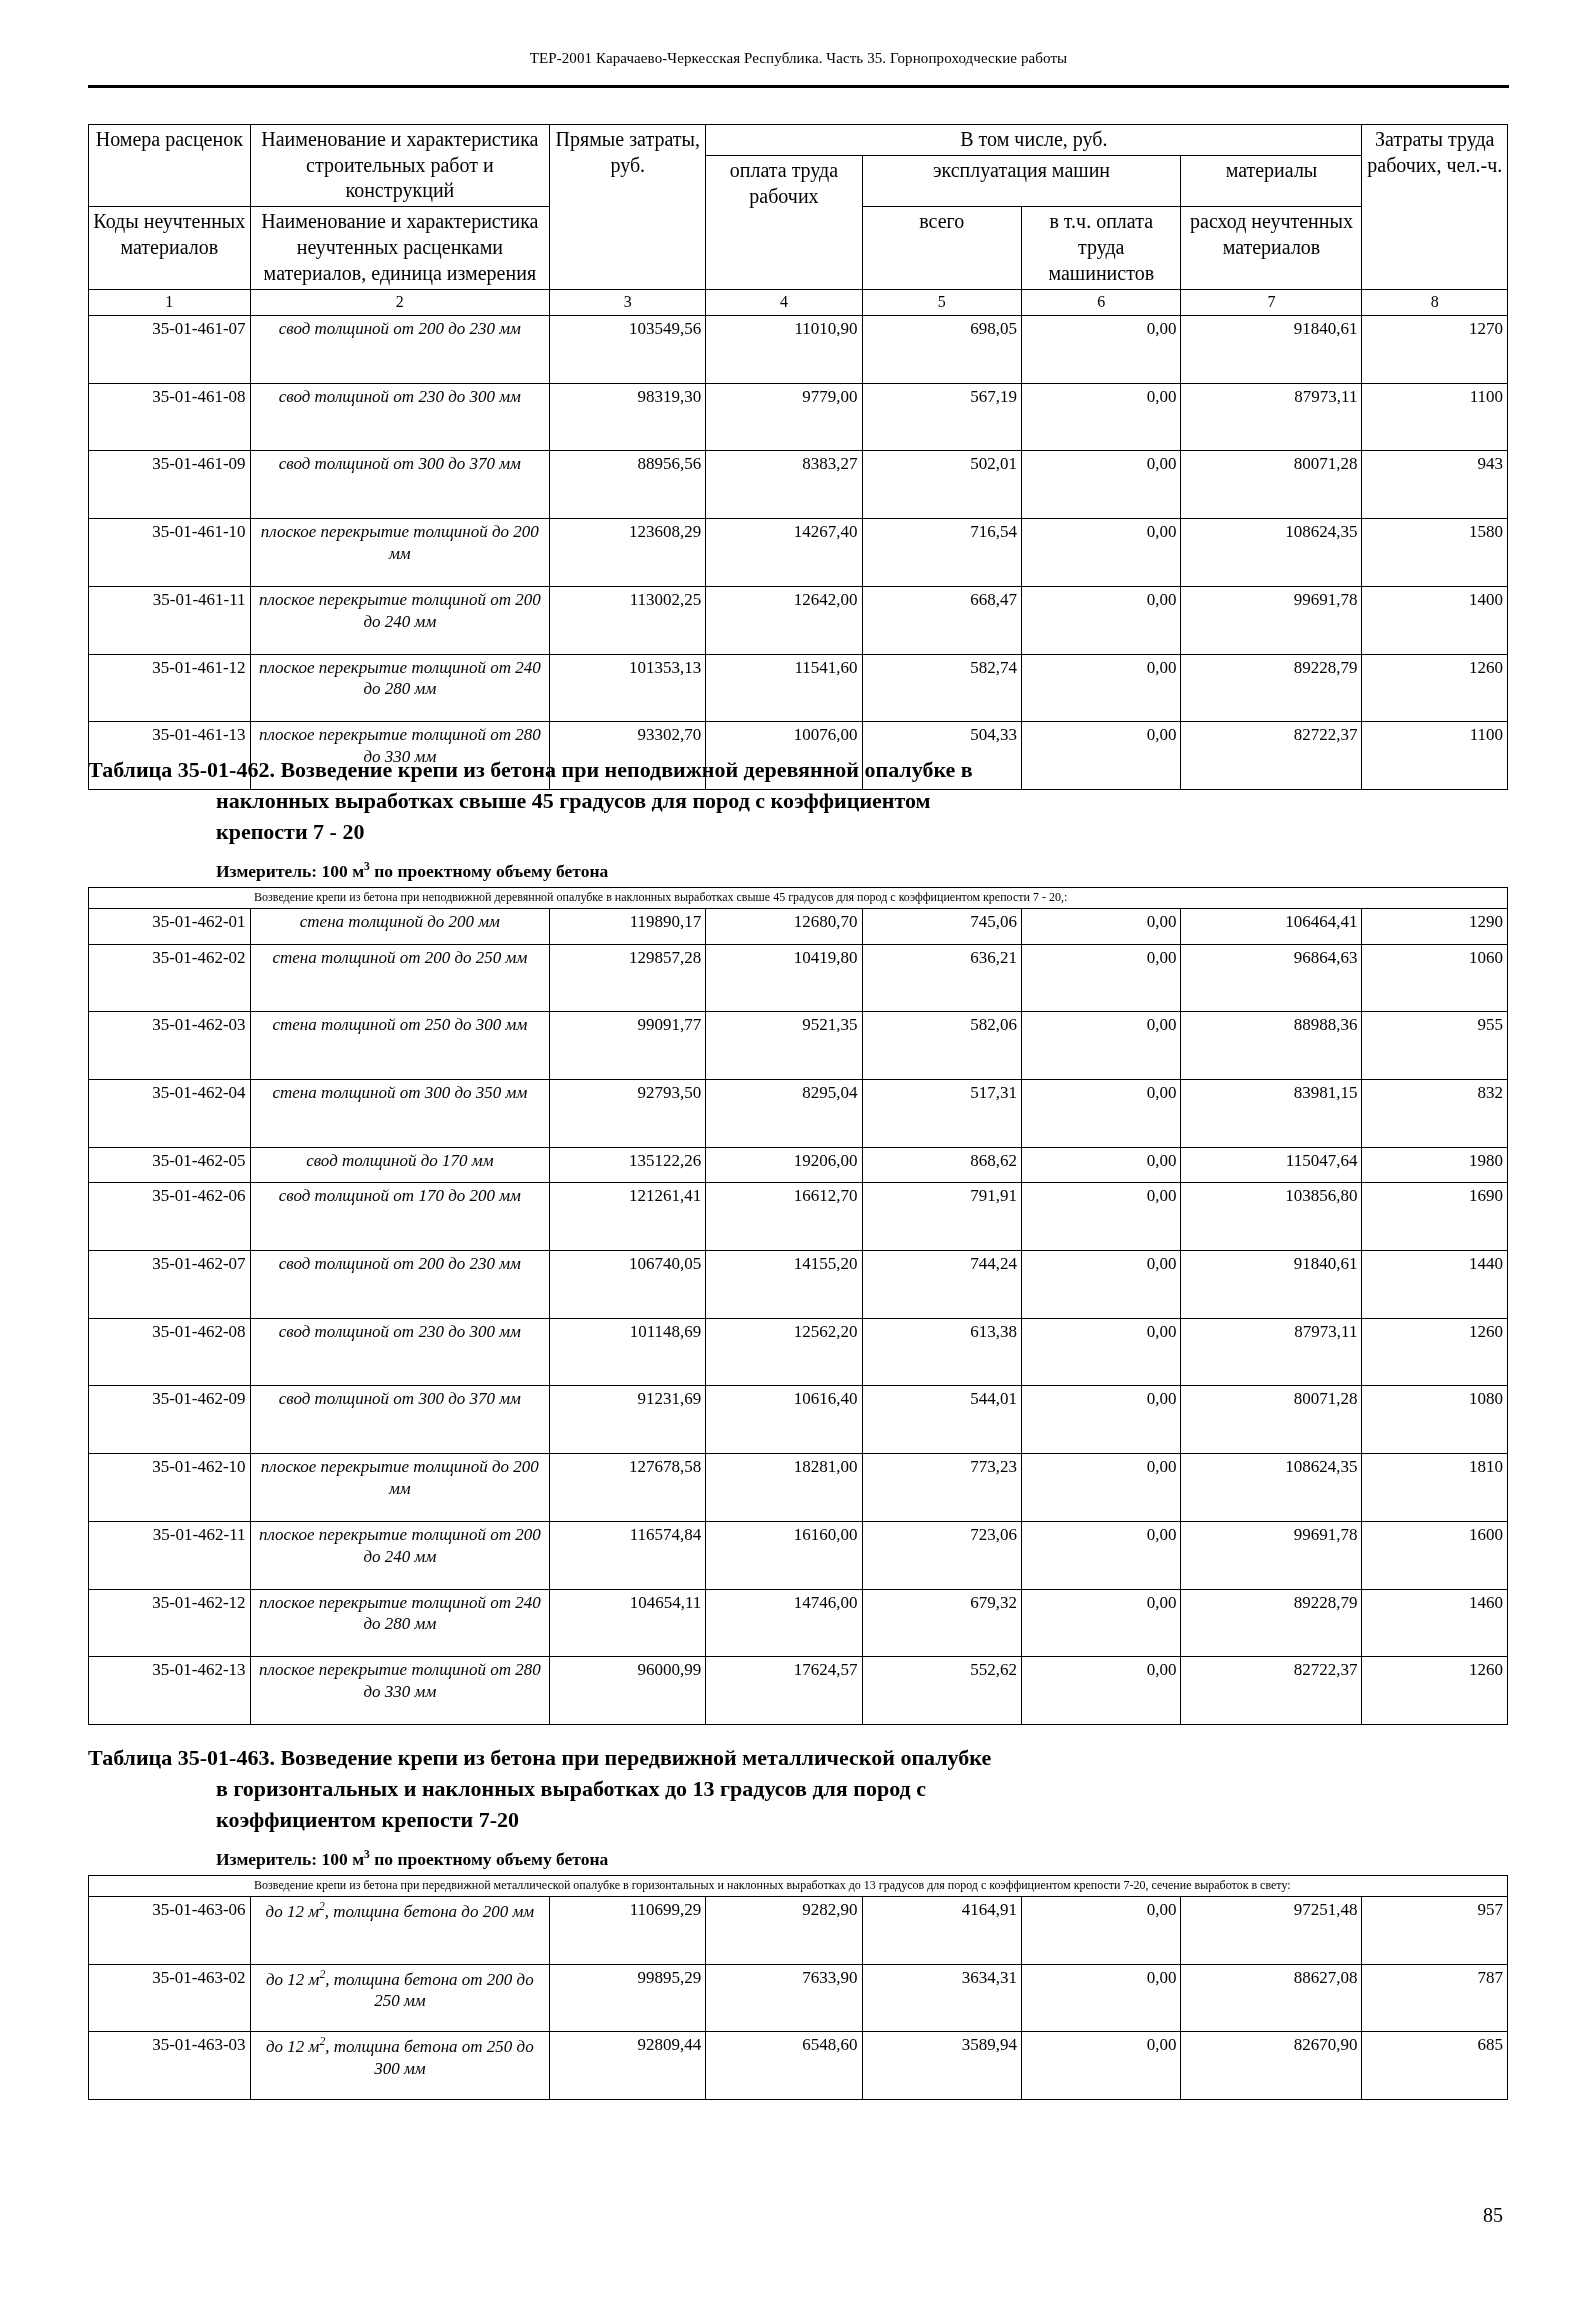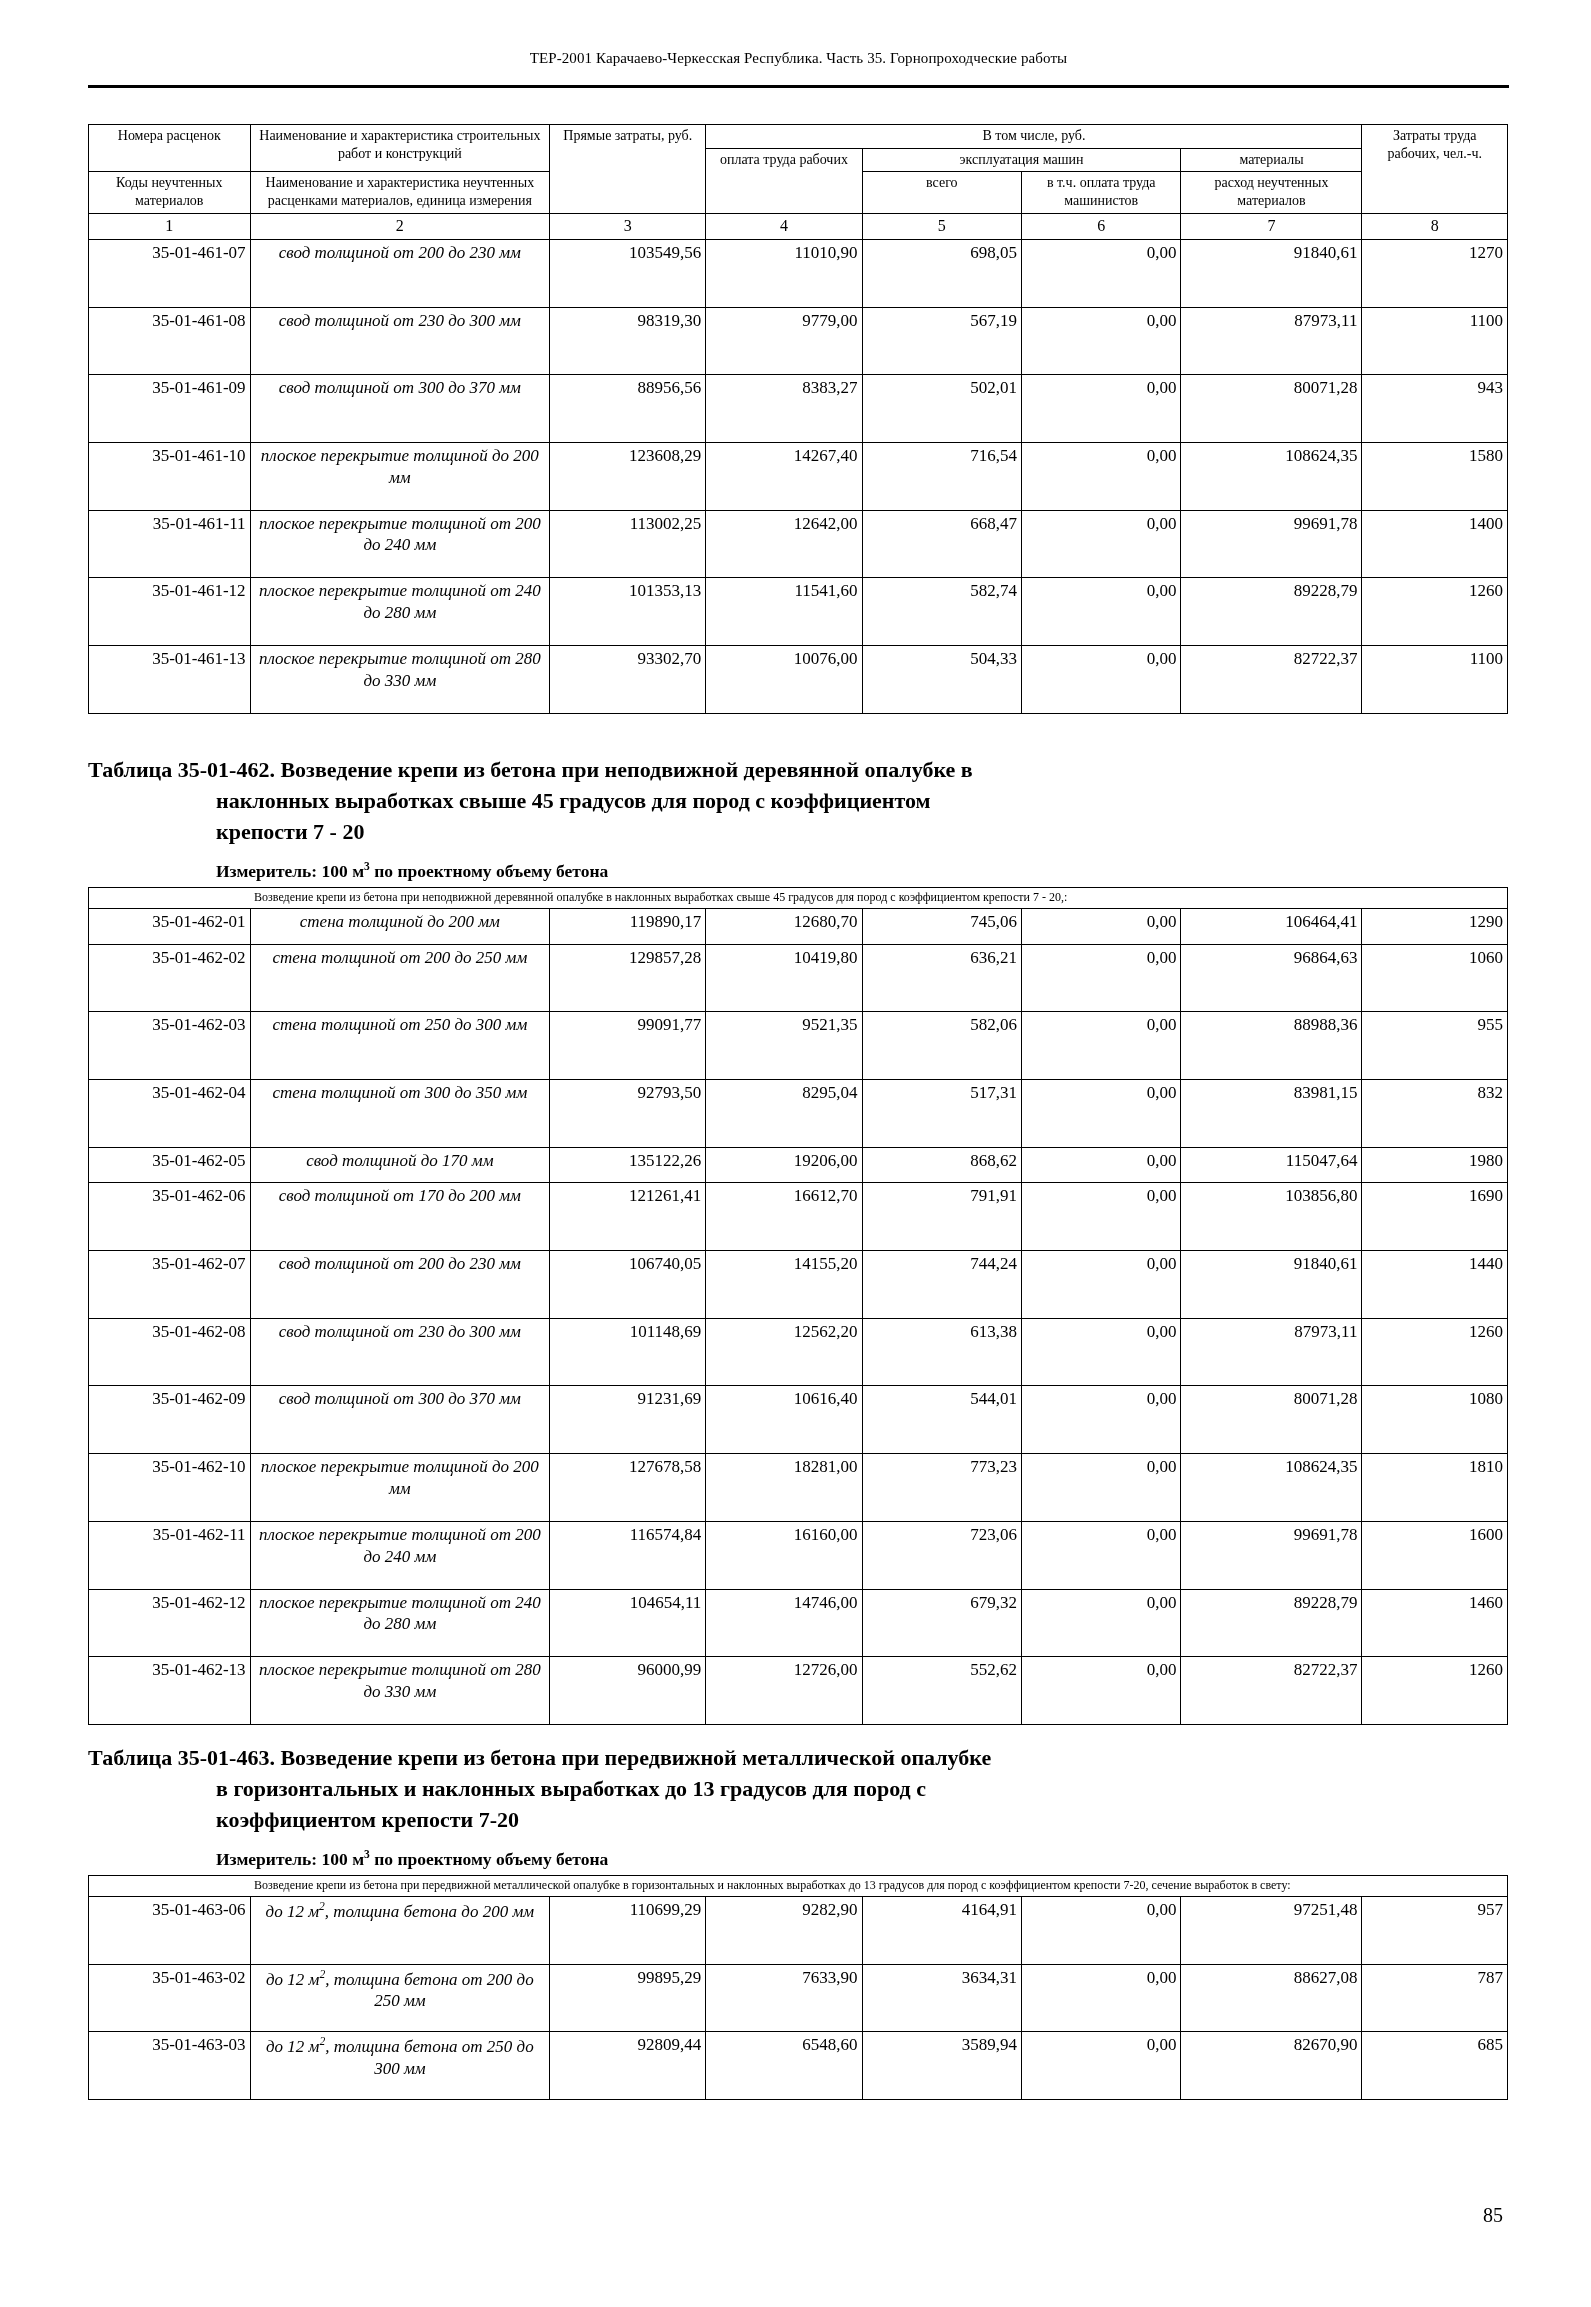--- a/index.html
+++ b/index.html
@@ -53,21 +53,21 @@
   table.rates td, table.rates th {
     border: 1.3px solid #000;
     padding: 2px 4px 2.7px 4px;
     vertical-align: top;
     font-weight: normal;
     line-height: 1.28;
   }
   .hdr-cell {
     text-align: center;
     vertical-align: middle;
-    font-size: 14px;
+    font-size: 20px;
     line-height: 1.45;
   }
   .colnum {
     text-align: center;
     font-size: 16px;
     padding-top: 0.7px;
     padding-bottom: 0.7px;
     vertical-align: middle;
   }
   .c-code    { text-align: right; white-space: nowrap; }
@@ -390,21 +390,21 @@
           <td class="c-num">14746,00</td>
           <td class="c-num">679,32</td>
           <td class="c-num">0,00</td>
           <td class="c-num">89228,79</td>
           <td class="c-num">1460</td>
         </tr>
         <tr class="tallrow">
           <td class="c-code">35-01-462-13</td>
           <td class="c-name">плоское перекрытие толщиной от 280 до 330 мм</td>
           <td class="c-num">96000,99</td>
-          <td class="c-num">12726,00</td>
+          <td class="c-num">17624,57</td>
           <td class="c-num">552,62</td>
           <td class="c-num">0,00</td>
           <td class="c-num">82722,37</td>
           <td class="c-num">1260</td>
         </tr>
       </tbody>
     </table>
   </div>
 
   <div class="block" style="top:1742px;">

